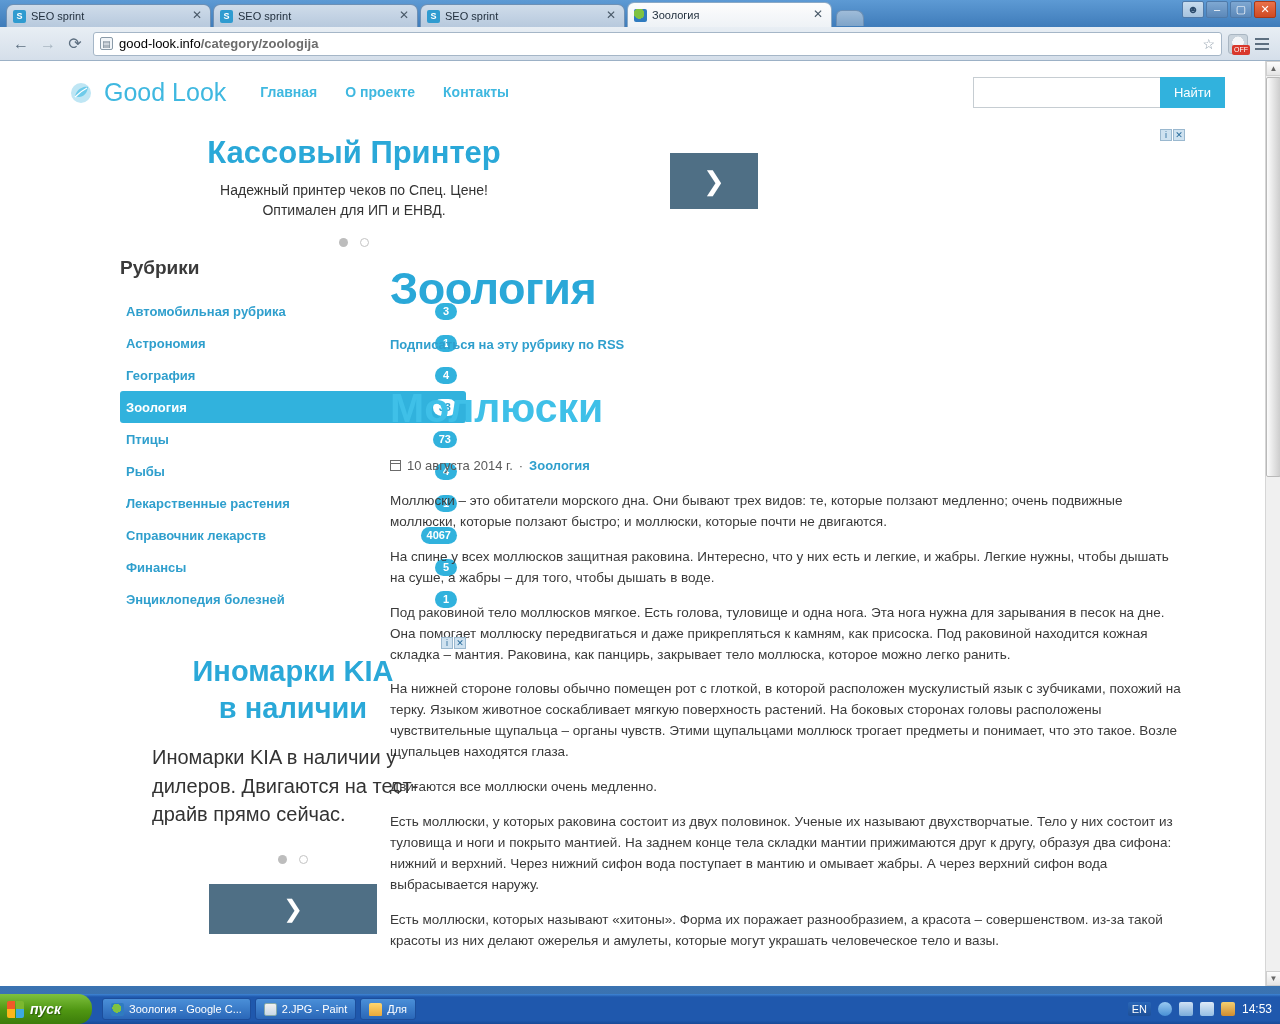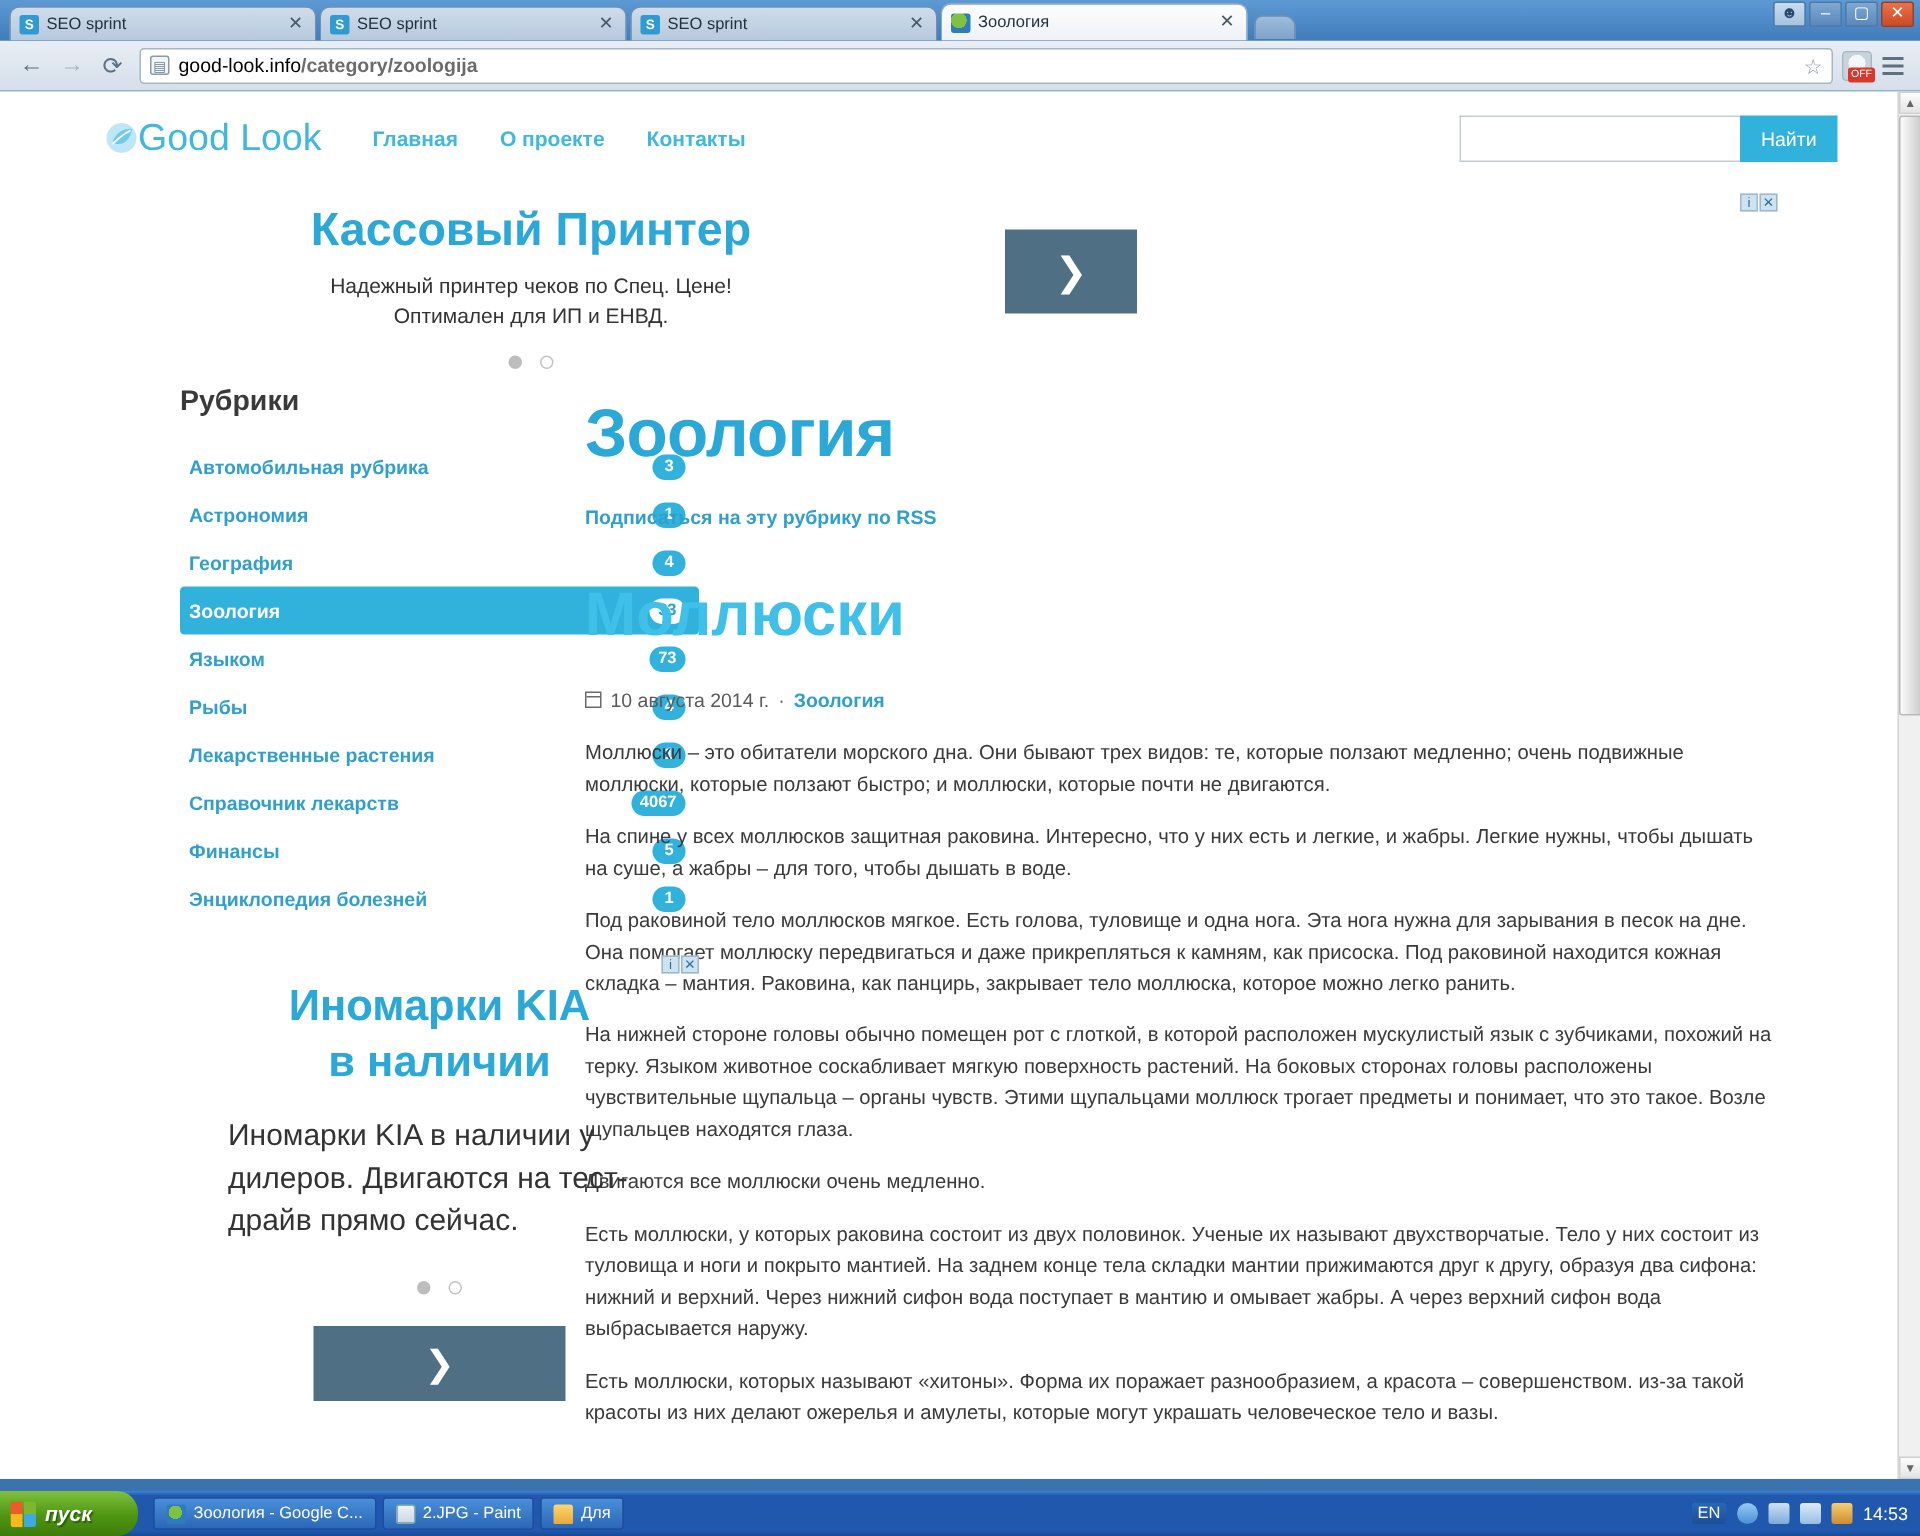--- a/index.html
+++ b/index.html
@@ -181,21 +181,21 @@
   .site-header {
     height: 62px;
     display: flex;
     align-items: center;
     padding: 0 40px 0 70px;
     background: #fff;
   }
   .logo {
     display: flex;
     align-items: center;
-    gap: 0;
+    gap: 12px;
     font-size: 25px;
     color: #3fb8e0;
     font-weight: normal;
   }
   .logo-mark {
     width: 22px; height: 22px;
     position: relative;
   }
   .site-nav {
     display: flex;
@@ -657,21 +657,21 @@
             </li>
             <li class="cat-item">
               <span class="cat-name">География</span>
               <span class="cat-count">4</span>
             </li>
             <li class="cat-item active">
               <span class="cat-name">Зоология</span>
               <span class="cat-count">33</span>
             </li>
             <li class="cat-item">
-              <span class="cat-name">Языком</span>
+              <span class="cat-name">Птицы</span>
               <span class="cat-count">73</span>
             </li>
             <li class="cat-item">
               <span class="cat-name">Рыбы</span>
               <span class="cat-count">4</span>
             </li>
             <li class="cat-item">
               <span class="cat-name">Лекарственные растения</span>
               <span class="cat-count">1</span>
             </li>

